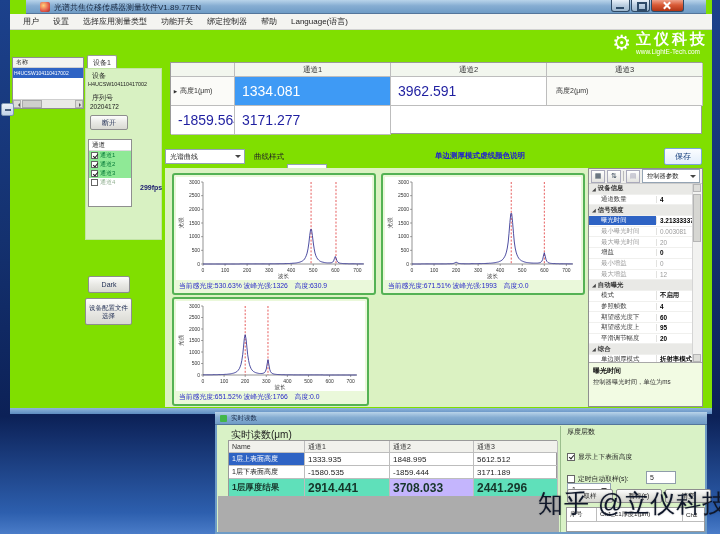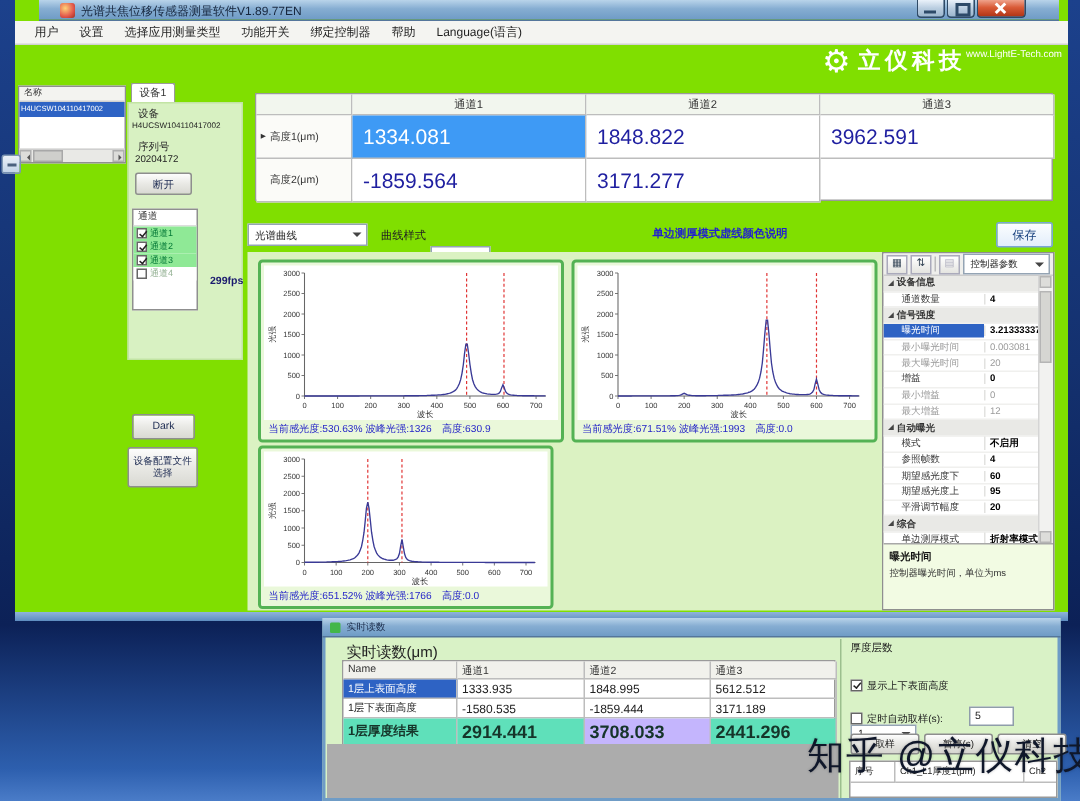--- a/index.html
+++ b/index.html
@@ -21,21 +21,21 @@
   .winbtn.close{width:31px;background:linear-gradient(#efa28b,#d95b37 45%,#b03415);}
   .winbtn.min::after{content:"";position:absolute;left:4px;bottom:2px;width:8px;height:2px;background:#2d4a68;}
   .winbtn.max::after{content:"";position:absolute;left:5px;top:2px;width:6px;height:5px;border:2px solid #2d4a68;}
   .winbtn.close::after,.winbtn.close::before{content:"";position:absolute;left:14px;top:1px;width:2px;height:9px;background:#fff;}
   .winbtn.close::after{transform:rotate(45deg);} .winbtn.close::before{transform:rotate(-45deg);}
   .menubar{left:10px;top:14px;width:702px;height:16px;background:#F4F4F1;border-bottom:1px solid #d2d2d2;display:flex;align-items:center;padding-left:6px;}
   .menu-item{font-size:8px;color:#1e1e1e;padding:0 7px;white-space:nowrap;}
 
   .logo{right:12px;top:31px;position:absolute;display:flex;align-items:center;gap:5px;color:#fff;}
   .logo-gear{font-size:21px;line-height:1;}
-  .logo-col{display:flex;line-height:1.1;}
+  .logo-col{display:flex;flex-direction:column;line-height:1.1;}
   .logo-name{font-size:15px;font-weight:bold;letter-spacing:3px;}
   .logo-url{font-size:6.5px;}
 
   
   .devlist{left:12px;top:57px;width:72px;height:52px;background:#fff;border:1px solid #8f8f8f;}
   .devlist-header{height:9px;background:#F3F3F0;border-bottom:1px solid #d0d0d0;font-size:6px;color:#333;padding-left:3px;line-height:9px;}
   .devlist-item{height:10px;background:#2E63C4;color:#fff;font-size:5px;line-height:10px;padding-left:1px;white-space:nowrap;overflow:hidden;}
   .hscroll{position:absolute;left:0;bottom:0;width:100%;height:8px;background:#E9E9E6;border-top:1px solid #cfcfcf;display:flex;align-items:center;}
   .hbtn{width:8px;height:8px;background:#DDDDDA;border:1px solid #b0b0b0;box-sizing:border-box;position:relative;}
   .hbtn.r{margin-left:auto;}
@@ -220,21 +220,20 @@
 <div class="abs measure-table" id="measure-table">
     <div class="mt-cell mt-head"></div>
     <div class="mt-cell mt-head">通道1</div>
     <div class="mt-cell mt-head">通道2</div>
     <div class="mt-cell mt-head">通道3</div>
     <div class="mt-cell mt-name">
       <span class="row-marker">▶</span>
       <span>高度1(μm)</span>
     </div>
     <div class="mt-cell mt-val sel">1334.081</div>
-    <div class="mt-cell mt-val">1848.822</div>
     <div class="mt-cell mt-val">3962.591</div>
     <div class="mt-cell mt-name">
       <span class="row-marker"></span>
       <span>高度2(μm)</span>
     </div>
     <div class="mt-cell mt-val">-1859.564</div>
     <div class="mt-cell mt-val">3171.277</div>
   </div>
 
 <div class="abs dd sel-curve">光谱曲线</div>

